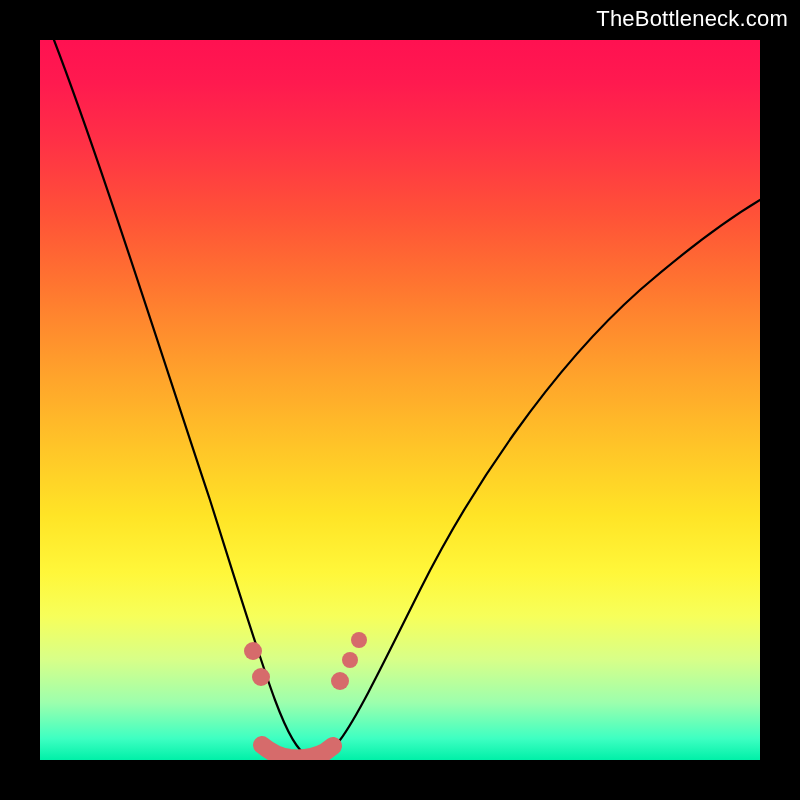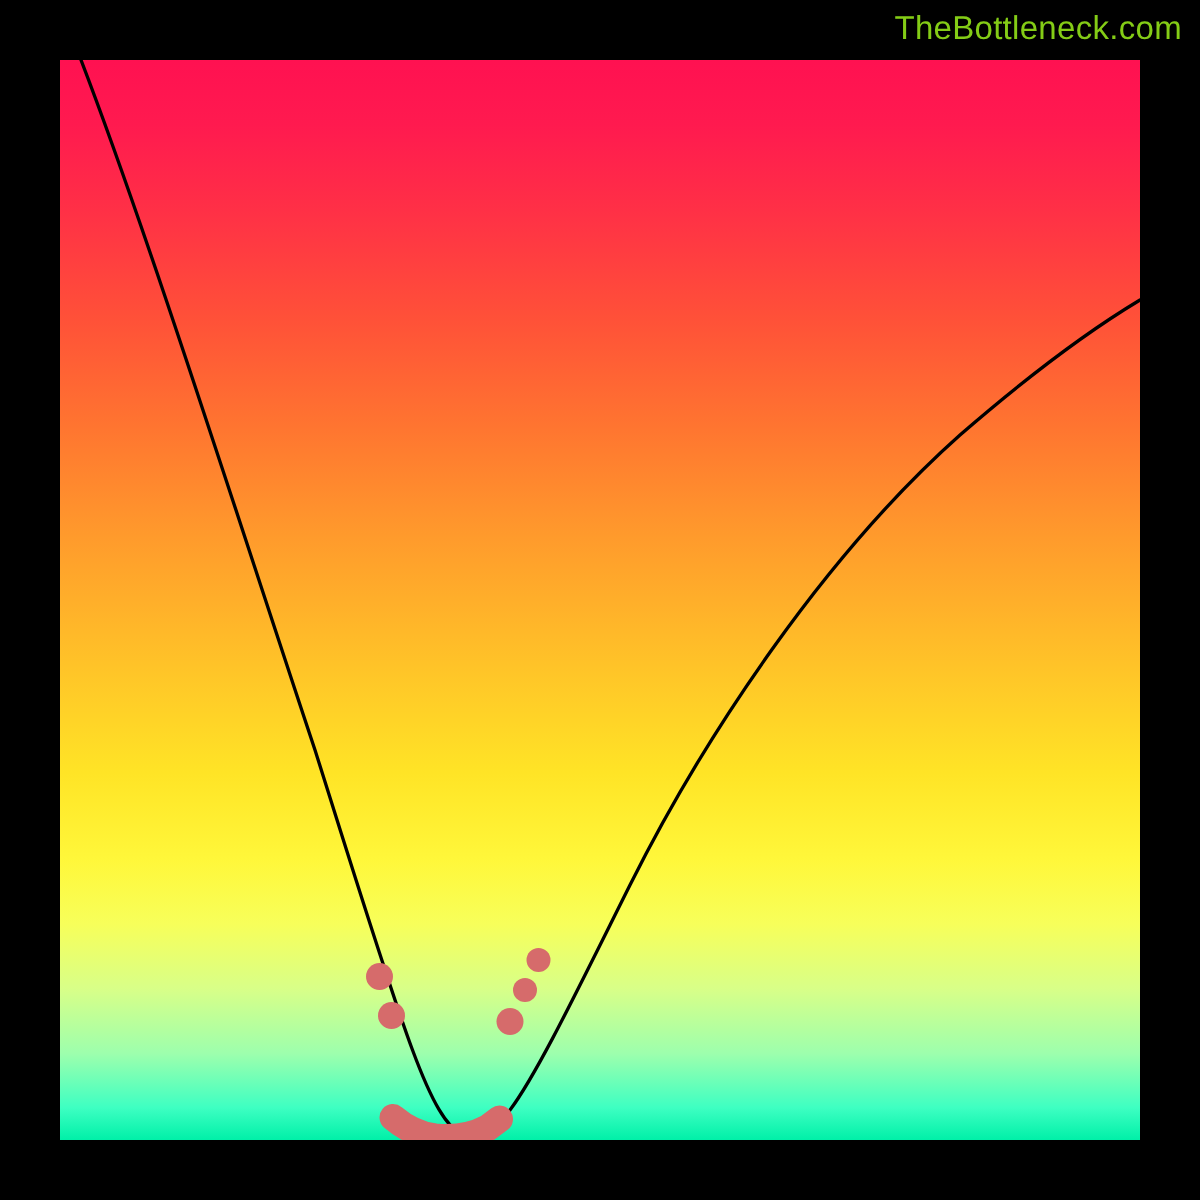--- a/index.html
+++ b/index.html
@@ -39,21 +39,21 @@
       #d8ff88 86%,
       #9dffad 92%,
       #3effc2 97%,
       #00f0a8 100%
     );
   }
   .watermark {
     position: absolute;
     top: 6px;
     right: 12px;
-    color: #84cc16;
+    color: #ffffff;
     font-size: 22px;
     font-weight: 500;
     letter-spacing: 0.2px;
     user-select: none;
   }
   svg.curve {
     position: absolute;
     top: 0;
     left: 0;
     width: 720px;

